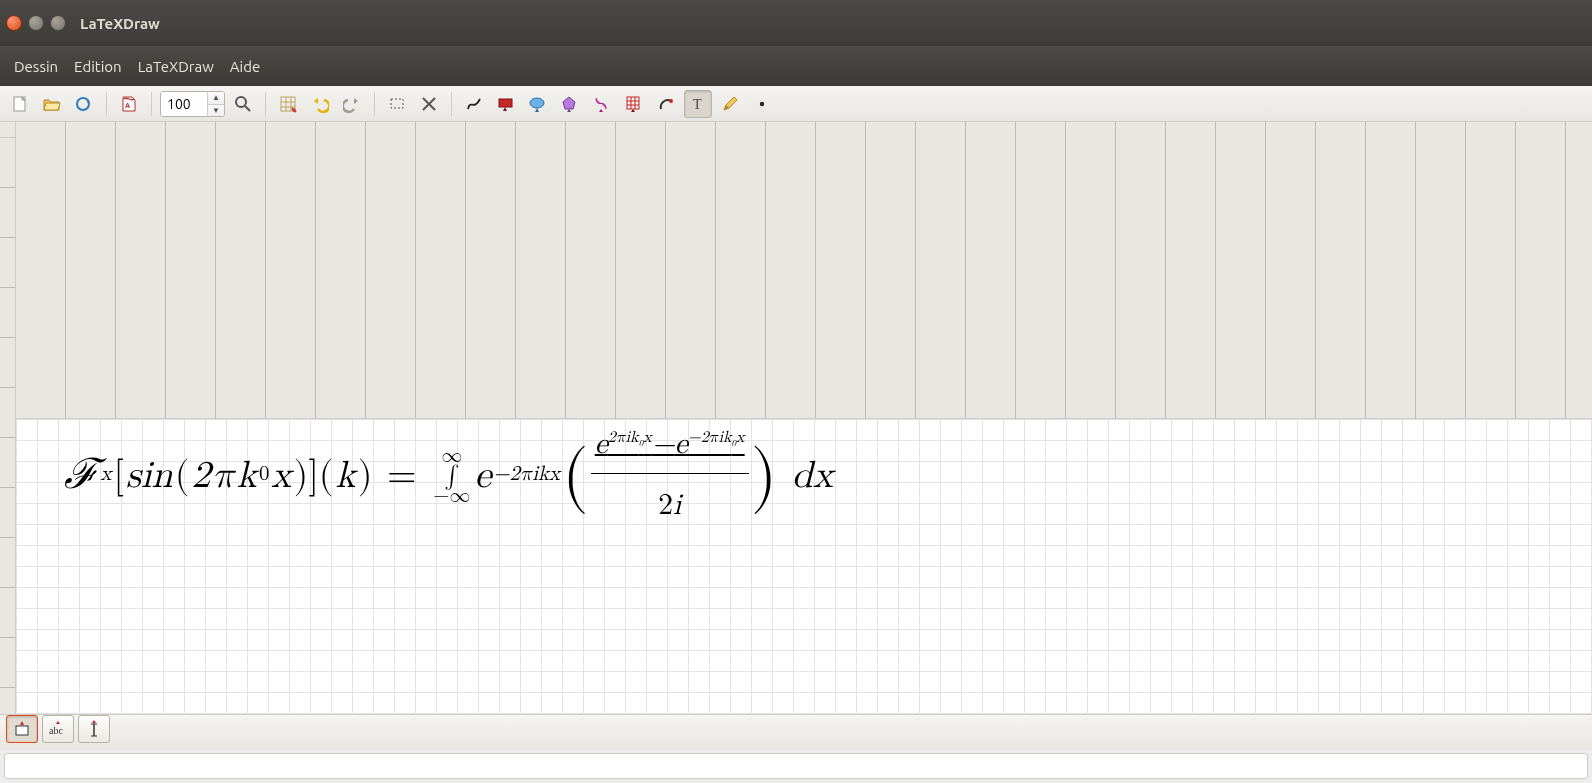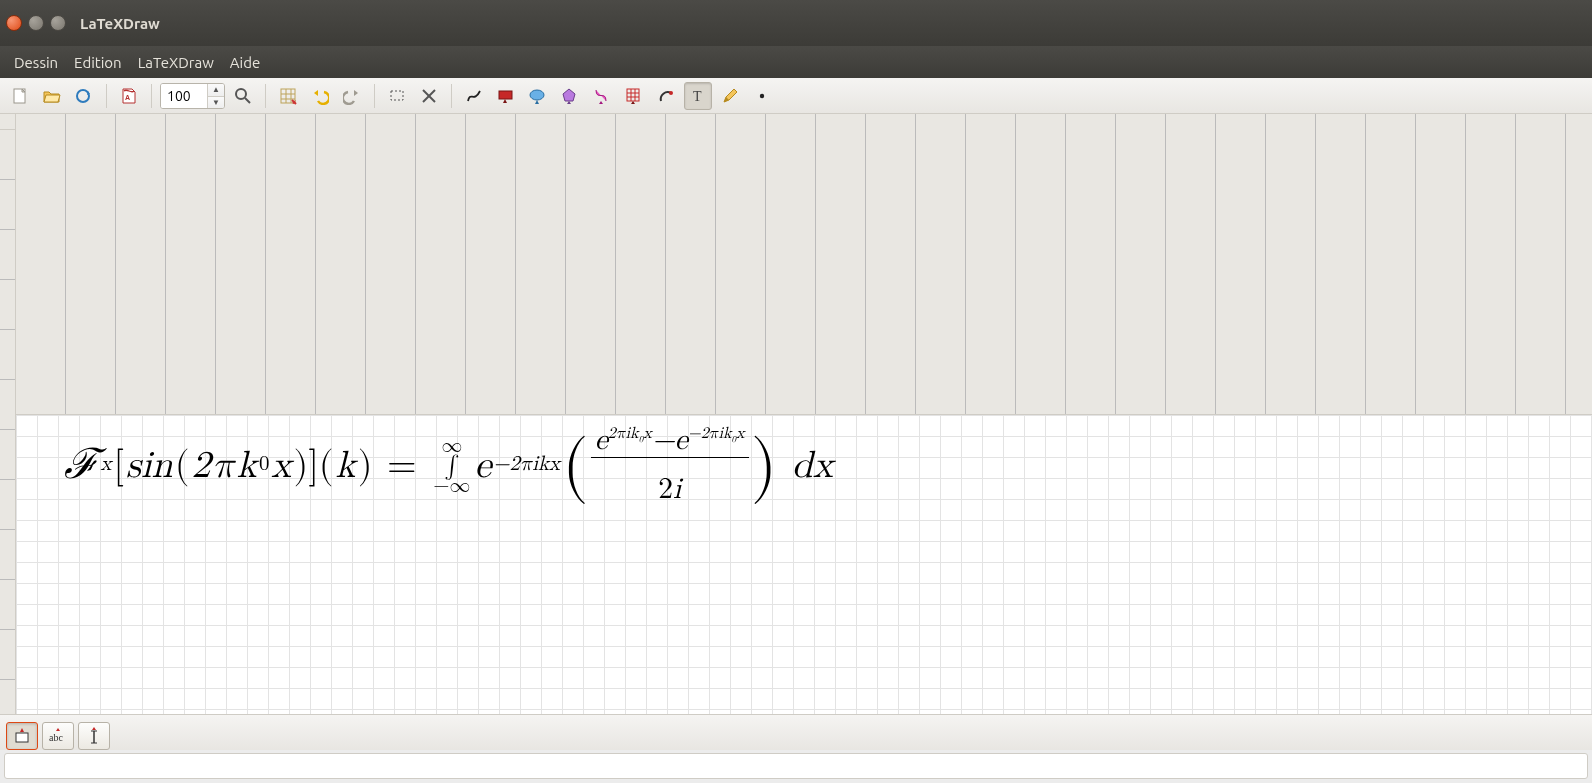--- a/index.html
+++ b/index.html
@@ -22,21 +22,21 @@
     padding: 0 6px;
     color: #dfdbd2;
   }
   .win-btn { width: 16px; height: 16px; border-radius: 50%; margin-right: 6px; display:inline-block; }
   .win-close { background: radial-gradient(circle at 30% 30%, #f79674, #df4a16); border:1px solid #8a2c0b;}
   .win-min   { background: radial-gradient(circle at 30% 30%, #a7a39b, #7a766e); border:1px solid #4b4843;}
   .win-max   { background: radial-gradient(circle at 30% 30%, #a7a39b, #7a766e); border:1px solid #4b4843;}
   .title { margin-left: 8px; font-weight: bold; color: #dfdbd2; font-size: 15px;}
   
   .menubar {
-    height: 32px;
+    height: 40px;
     background: linear-gradient(to bottom, #4b4a46, #3c3b37);
     display: flex;
     align-items: center;
     padding: 0 6px;
     color: #e6e3db;
     font-size: 15px;
     gap: 0;
   }
   .menu-item { padding: 4px 8px; cursor: default; }
   
@@ -105,32 +105,32 @@
     font-style: italic;
     color: #000;
     font-size: 38px;
     white-space: nowrap;
     display:flex; align-items:center; gap:2px;
     line-height: 1;
   }
   .formula .up { font-style: normal;}
   .formula sub, .formula sup { font-size: 0.55em; }
   .frac { display:inline-flex; flex-direction:column; align-items:center; vertical-align:middle; font-size:0.78em;}
-  .frac .num { border-bottom:1.5px solid #000; padding:0 4px 2px;}
+  .frac .num { border-bottom:1.5px solid #000; padding:0 4px 14px;text-decoration:underline;}
   .frac .den { padding-top:2px;margin-top:15px;}
   .bigparen { font-size: 1.8em; font-style: normal; position:relative; top:2px;}
   .scriptF { font-family: "Brush Script MT","Segoe Script",cursive; font-size:1.1em;}
   .intblock { display:inline-flex; flex-direction:column; align-items:center; font-size:0.55em; line-height:0.9; font-style:normal; position:relative; top:2px; margin:0 2px;}
   .intblock .mid { font-size: 1.1em;}
   
   .bottombar {
     height: 36px;
     background: linear-gradient(to bottom, #f5f4f2, #e8e6e2);
     border-top: 1px solid #cfccc5;
-    display: flex; align-items: flex-end;
+    display: flex; align-items: flex-start;
     padding: 0 6px; gap: 4px;
   }
   .toggle {
     width: 32px; height: 28px;
     border: 1px solid #b7b2a7; border-radius: 3px;
     background: linear-gradient(#fdfdfc,#ece9e2);
     display:flex;align-items:center;justify-content:center;
     font-size: 13px;
   }
   .toggle.active { box-shadow: inset 0 1px 3px rgba(0,0,0,0.2); background:#e0dcd2; border-color:#dd4814;}

